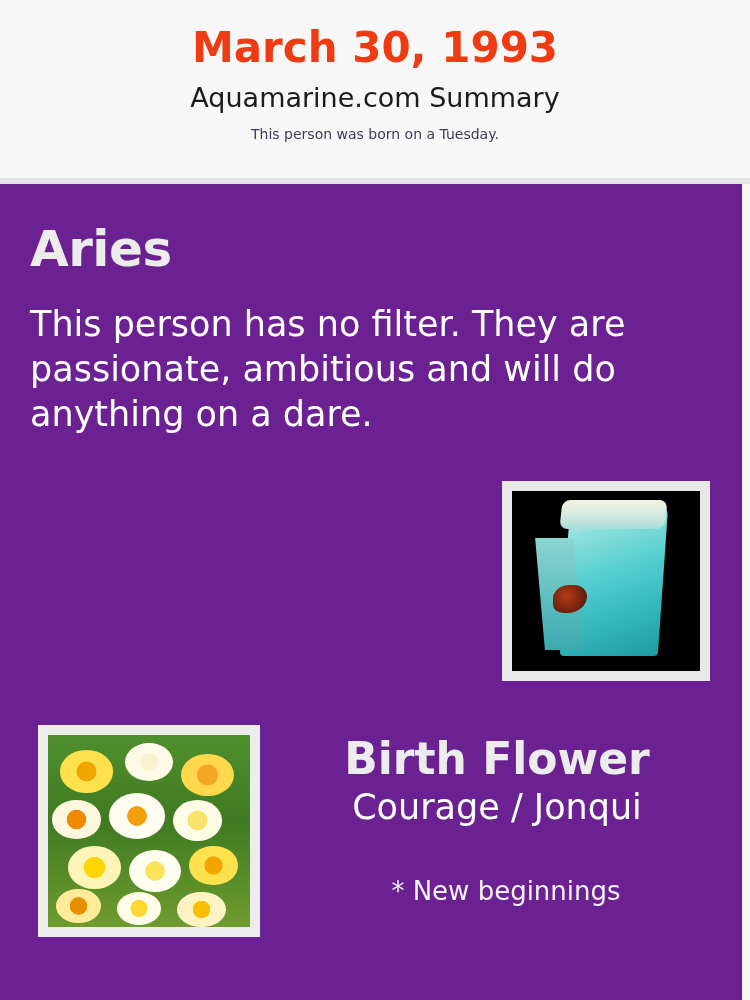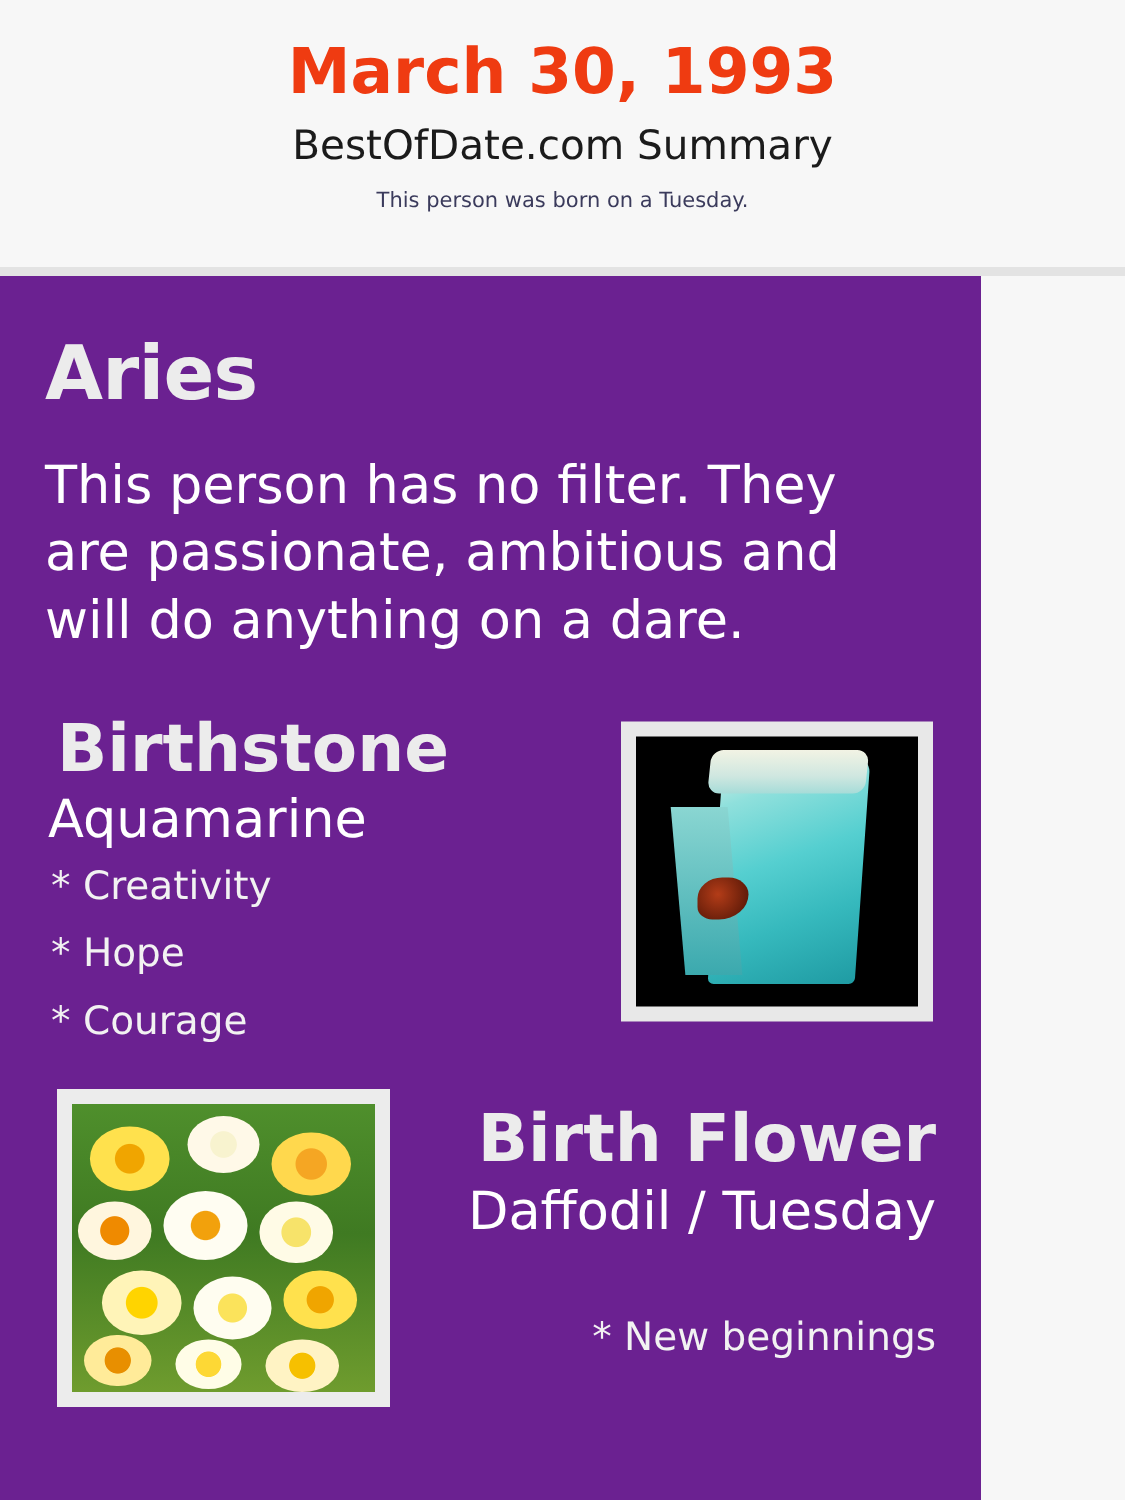--- a/index.html
+++ b/index.html
@@ -52,21 +52,21 @@
     background: #e3e3e3;
     width: 100%;
   }
 
   
   .body {
     background: #6b2191;
     position: absolute;
     top: 184px;
     left: 0;
-    width: 654px;
+    width: 742px;
     height: 816px;
     box-sizing: border-box;
     padding: 0 30px;
     color: #ffffff;
   }
 
   .zodiac-title {
     font-size: 50px;
     font-weight: bold;
     color: #ececec;
@@ -200,21 +200,21 @@
     position: relative;
     overflow: hidden;
     background: linear-gradient(180deg, #4f8f2c 0%, #3f7a22 45%, #6f9c2e 100%);
   }
   .fl {
     position: absolute;
     border-radius: 50%;
   }
   .flower-text {
     margin-left: 252px;
-    text-align: right;
+    text-align: center;
     padding-top: 10px;
   }
   .flower-title {
     font-size: 44px;
     font-weight: bold;
     color: #ececec;
     line-height: 56px;
   }
   .flower-sub {
     font-size: 35px;
@@ -230,38 +230,31 @@
     margin-top: 40px;
   }
 </style>
 </head>
 <body>
 
 <div class="page">
 
   <div class="header">
     <div class="header-date">March 30, 1993</div>
-    <div class="header-sub">BestOfDate.com Summary</div>
+    <div class="header-sub">Aquamarine.com Summary</div>
     <div class="header-note">This person was born on a Tuesday.</div>
   </div>
   <div class="header-rule"></div>
 
   <div class="body">
 
     <div class="zodiac-title">Aries</div>
     <div class="zodiac-desc">This person has no filter. They are passionate, ambitious and will do anything on a dare.</div>
 
     <div class="stone-block">
-      <div class="stone-text">
-        <div class="section-title">Birthstone</div>
-        <div class="section-sub">Aquamarine</div>
-        <div class="bullet">* Creativity</div>
-        <div class="bullet">* Hope</div>
-        <div class="bullet">* Courage</div>
-      </div>
       <div class="stone-img-frame">
         <div class="stone-img">
           <div class="crystal-shadow"></div>
           <div class="crystal"></div>
           <div class="crystal-left"></div>
           <div class="crystal-top"></div>
           <div class="crystal-red"></div>
         </div>
       </div>
     </div>
@@ -278,19 +271,19 @@
           <div class="fl" style="left:10%;top:58%;width:26%;height:22%;background:radial-gradient(circle at 50% 50%, #ffd400 0 30%, #fff4b8 32% 100%);"></div>
           <div class="fl" style="left:40%;top:60%;width:26%;height:22%;background:radial-gradient(circle at 50% 50%, #fbe35b 0 28%, #fffdf0 30% 100%);"></div>
           <div class="fl" style="left:70%;top:58%;width:24%;height:20%;background:radial-gradient(circle at 50% 50%, #f0a500 0 28%, #ffe14d 30% 100%);"></div>
           <div class="fl" style="left:4%;top:80%;width:22%;height:18%;background:radial-gradient(circle at 50% 50%, #e88f00 0 30%, #ffeb99 32% 100%);"></div>
           <div class="fl" style="left:34%;top:82%;width:22%;height:17%;background:radial-gradient(circle at 50% 50%, #fdd835 0 30%, #fffde7 32% 100%);"></div>
           <div class="fl" style="left:64%;top:82%;width:24%;height:18%;background:radial-gradient(circle at 50% 50%, #f6c000 0 28%, #fff3c4 30% 100%);"></div>
         </div>
       </div>
       <div class="flower-text">
         <div class="flower-title">Birth Flower</div>
-        <div class="flower-sub">Daffodil / Tuesday</div>
+        <div class="flower-sub">Courage / Jonqui</div>
         <div class="flower-bullet">* New beginnings</div>
       </div>
     </div>
 
   </div>
 </div>
 
 </body></html>

